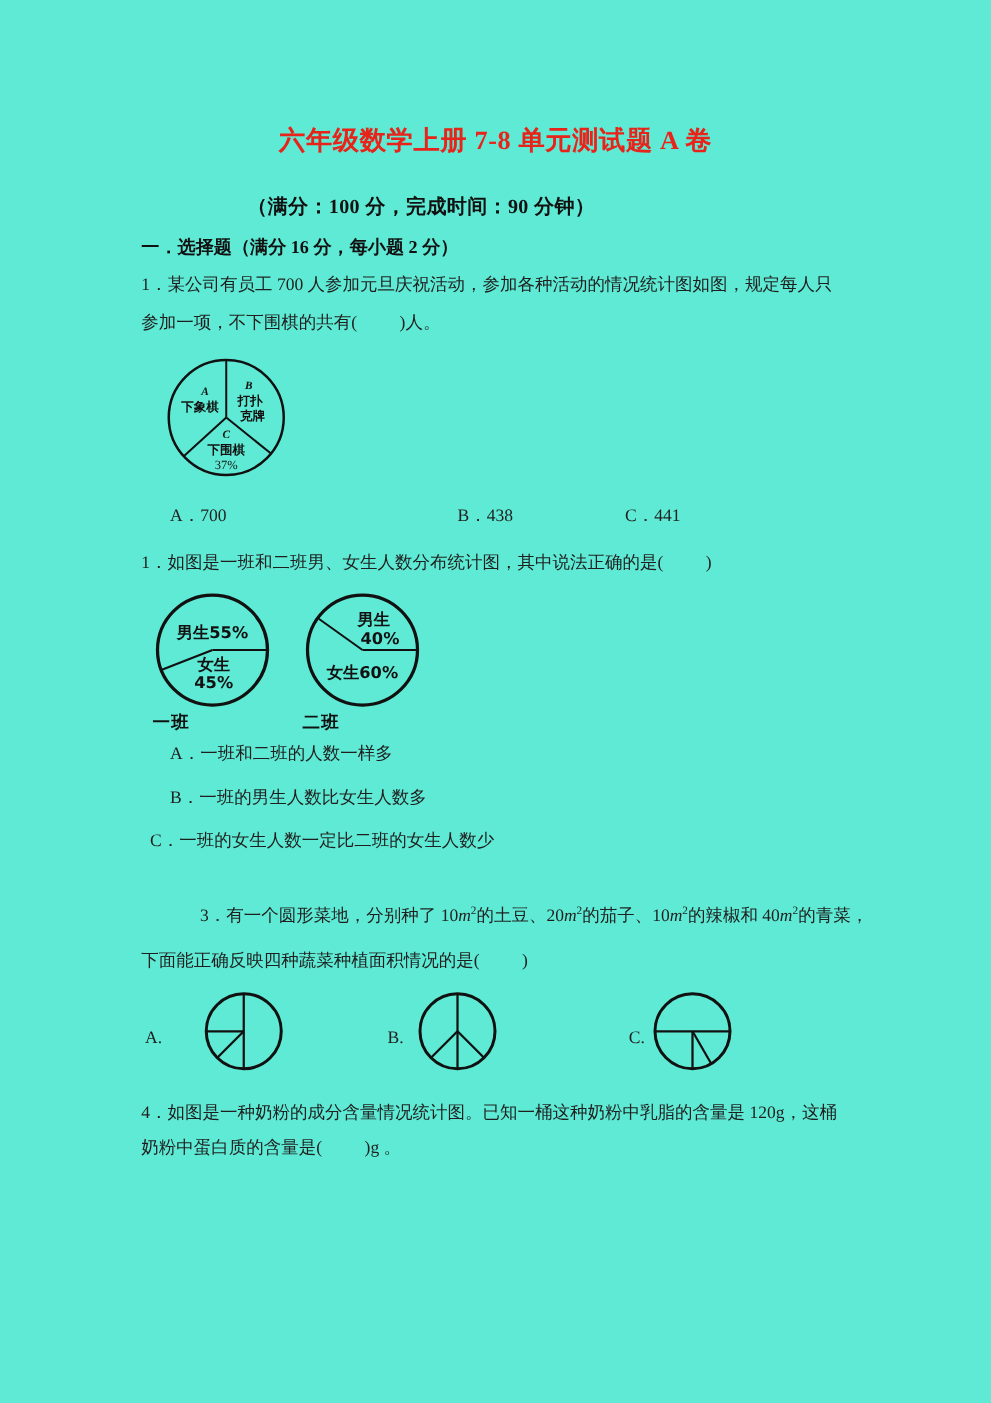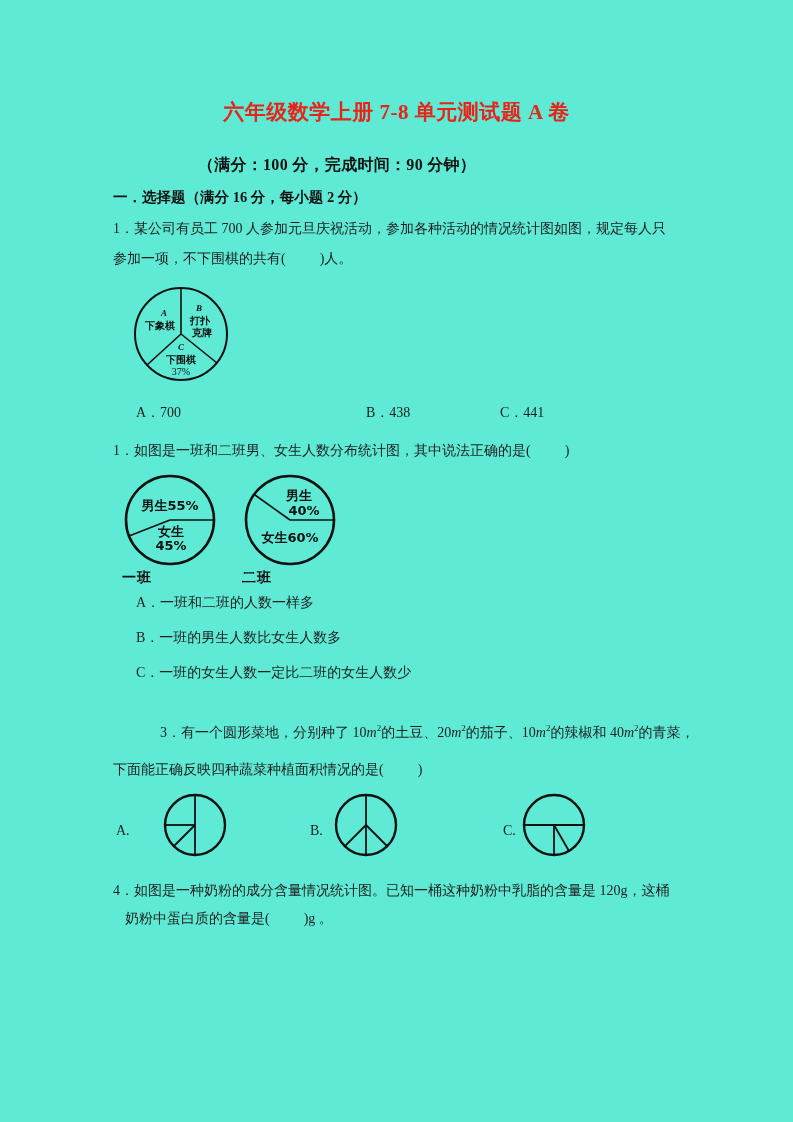--- a/index.html
+++ b/index.html
@@ -166,21 +166,21 @@
       <line x1="48" y1="48" x2="13" y2="23" stroke="#111" stroke-width="1.6"></line>
       <text class="lbl-bold" x="57" y="28" font-size="13" text-anchor="middle">男生</text>
       <text class="lbl-bold" x="62" y="43" font-size="13" text-anchor="middle">40%</text>
       <text class="lbl-bold" x="48" y="70" font-size="13" text-anchor="middle">女生60%</text>
     </svg>
     <div class="fig-caption">二班</div>
   </div>
 
   <div class="opt-row" style="top:594px; left:136px;">A．一班和二班的人数一样多</div>
   <div class="opt-row" style="top:629px; left:136px;">B．一班的男生人数比女生人数多</div>
-  <div class="opt-row" style="top:664px; left:136px;">C．一班的女生人数一定比二班的女生人数少</div>
+  <div class="opt-row" style="top:664px; left:120px;">C．一班的女生人数一定比二班的女生人数少</div>
 
   <div class="qline" style="top:722px;margin-left:47px;">
     <span>3．有一个圆形菜地，分别种了 10</span><span class="ital">m</span><sup class="sq">2</sup><span>的土豆、20</span><span class="ital">m</span><sup class="sq">2</sup><span>的茄子、10</span><span class="ital">m</span><sup class="sq">2</sup><span>的辣椒和 40</span><span class="ital">m</span><sup class="sq">2</sup><span>的青菜，</span>
   </div>
   <div class="qline" style="top:759px;">
     <span>下面能正确反映四种蔬菜种植面积情况的是(</span><span class="blank"></span><span>)</span>
   </div>
 
   <div class="opt-letter" style="top:823px; left:116px;">A.</div>
   <div class="fig" style="top:792px; left:162px;">
@@ -206,17 +206,17 @@
   <div class="fig" style="top:792px; left:521px;">
     <svg width="66" height="66" viewBox="0 0 66 66">
       <circle cx="33" cy="33" r="30" fill="none" stroke="#111" stroke-width="2.4"></circle>
       <line x1="3" y1="33" x2="63" y2="33" stroke="#111" stroke-width="1.8"></line>
       <line x1="33" y1="33" x2="33" y2="63" stroke="#111" stroke-width="1.8"></line>
       <line x1="33" y1="33" x2="48" y2="59" stroke="#111" stroke-width="1.8"></line>
     </svg>
   </div>
 
   <div class="qline" style="top:880px;">4．如图是一种奶粉的成分含量情况统计图。已知一桶这种奶粉中乳脂的含量是 120g，这桶</div>
-  <div class="qline" style="top:908px;margin-left:12px;">
+  <div class="qline" style="top:908px;">
     <span>奶粉中蛋白质的含量是(</span><span class="blank"></span><span>)g 。</span>
   </div>
 
 </div>
 
 </body></html>

